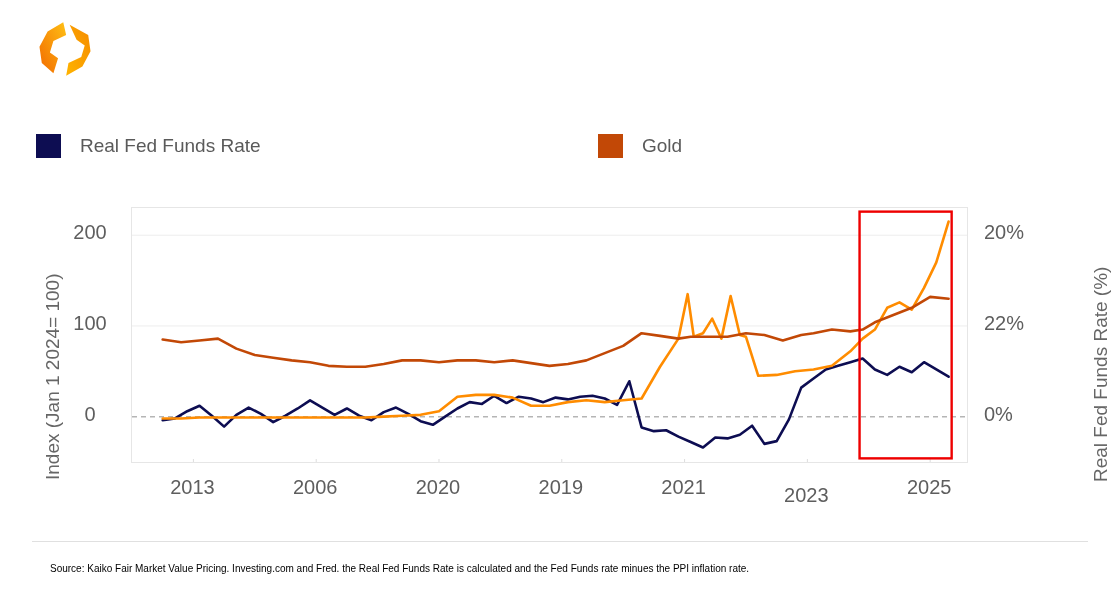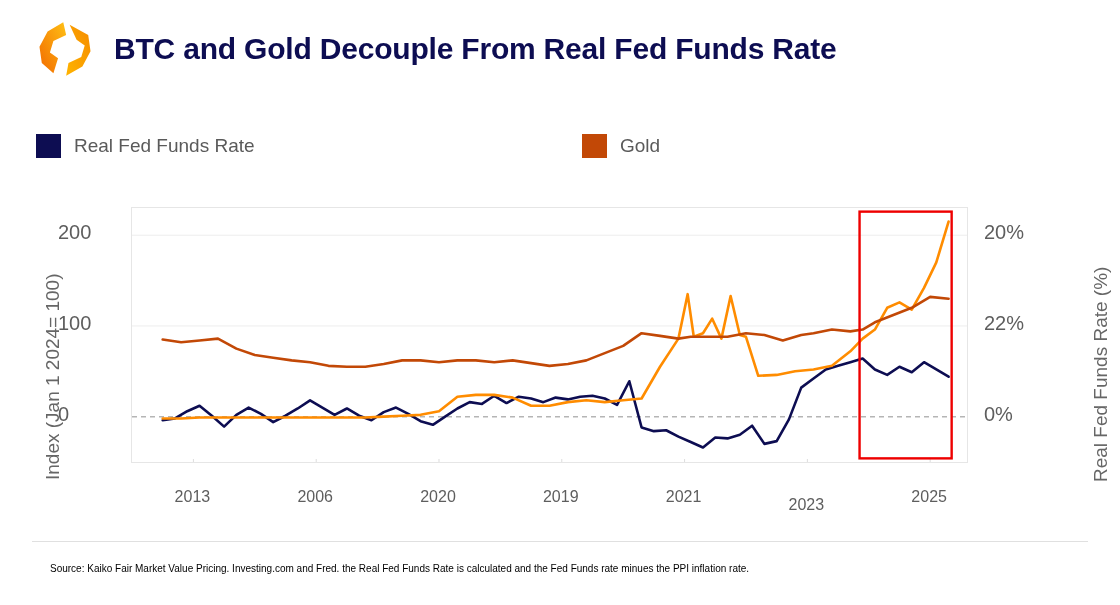--- a/index.html
+++ b/index.html
@@ -52,21 +52,21 @@
     display: flex;
     align-items: center;
     height: 30px;
   }
   .legend-swatch {
     width: 25px;
     height: 24px;
     flex: 0 0 auto;
   }
   .legend-label {
-    margin-left: 13px;
+    margin-left: 19px;
     font-size: 19px;
     color: #5a5a5a;
     white-space: nowrap;
   }
 
   
   .chart-area {
     position: absolute;
     left: 0;
     top: 180px;
@@ -100,30 +100,30 @@
     box-sizing: border-box;
   }
   .plot svg { display: block; }
 
   .ytick {
     position: absolute;
     font-size: 20px;
     color: #5e5e5e;
     white-space: nowrap;
   }
-  .ytick.left { text-align: left; width: 64px; left: 58px; }
+  .ytick.left { text-align: center; width: 64px; left: 58px; }
   .ytick.right { text-align: center; left: 984px; }
 
   .xtick {
     position: absolute;
-    font-size: 16px;
+    font-size: 20px;
     color: #5e5e5e;
     text-align: center;
     width: 80px;
-    top: 308px;
+    top: 296px;
   }
 
   
   .footer-rule {
     position: absolute;
     left: 32px;
     top: 541px;
     width: 1056px;
     height: 1px;
     background: #e0e0e0;
@@ -148,29 +148,28 @@
         <stop offset="100%" stop-color="#ffc014"></stop>
       </linearGradient>
       <linearGradient id="gB" x1="1" y1="0" x2="0" y2="1">
         <stop offset="0%" stop-color="#f58b00"></stop>
         <stop offset="100%" stop-color="#ffb400"></stop>
       </linearGradient>
     </defs>
     <path d="M47 4 L20 20 L6 46 L10 74 L30 92 L38 66 L24 56 L30 36 L52 26 Z" fill="url(#gA)"></path>
     <path d="M58 8 L70 34 L84 44 L78 64 L56 74 L52 96 L80 80 L94 54 L90 26 Z" fill="url(#gB)"></path>
   </svg>
-  <div class="title">BTC and Gold Decouple From Real Fed Funds Rate</div>
 </div>
 
 <div class="legend">
   <div class="legend-item" style="left: 0px;">
     <span class="legend-swatch" style="background: rgb(13, 13, 82);"></span>
     <span class="legend-label">Real Fed Funds Rate</span>
   </div>
-  <div class="legend-item" style="left: 546px;">
+  <div class="legend-item" style="left: 562px;">
     <span class="legend-swatch" style="background: rgb(194, 72, 6);"></span>
     <span class="legend-label">Gold</span>
   </div>
 </div>
 
 <div class="chart-area">
 
   <div class="axis-title left">Index (Jan 1 2024= 100)</div>
   <div class="axis-title right">Real Fed Funds Rate (%)</div>
 

